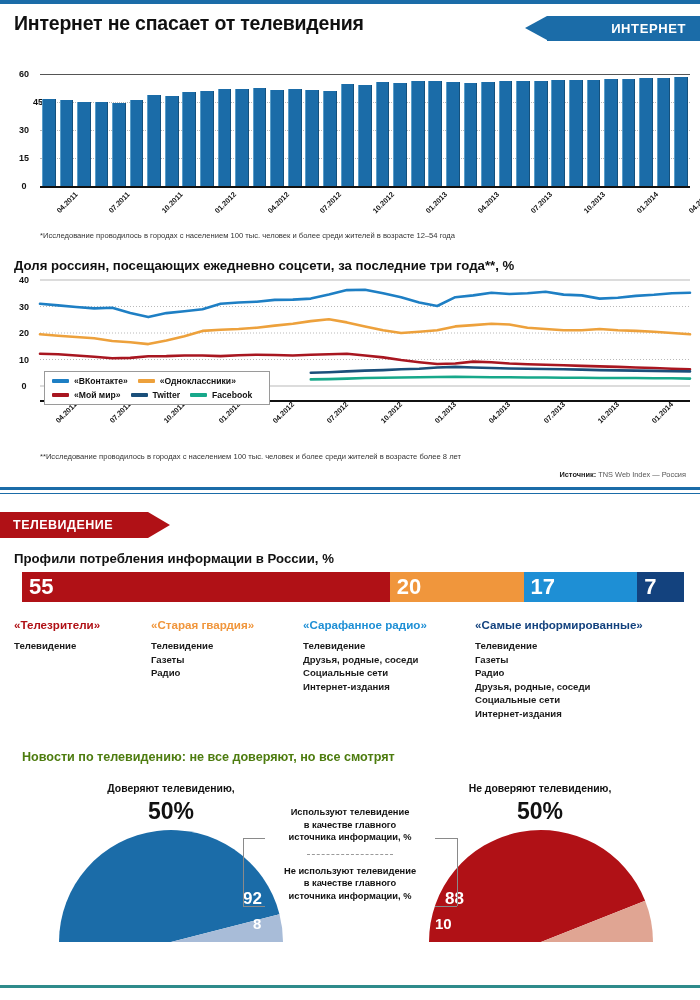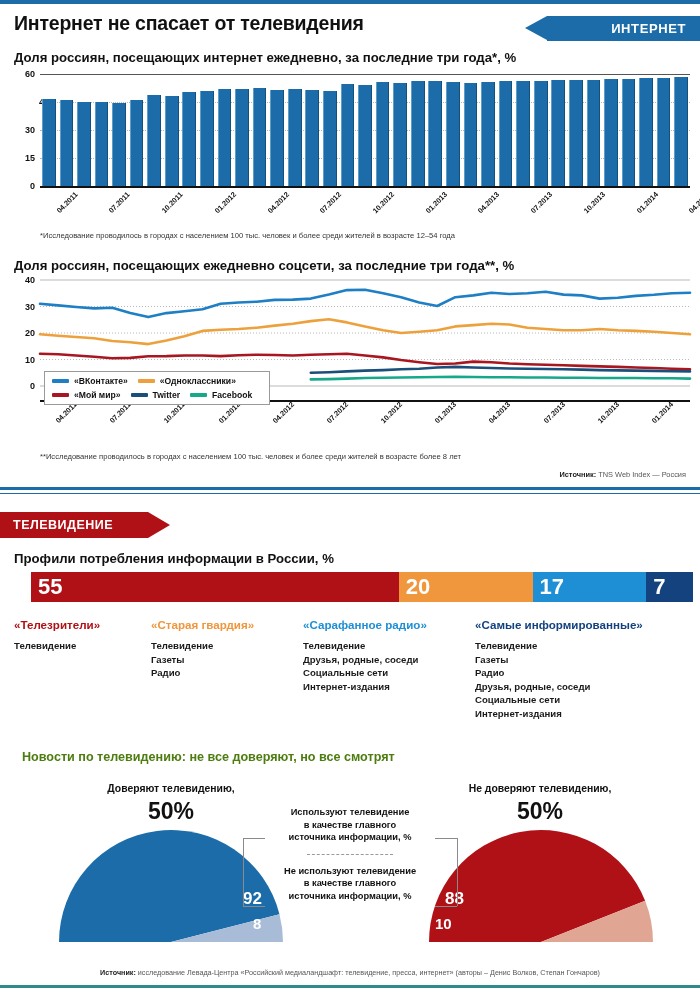--- a/index.html
+++ b/index.html
@@ -59,21 +59,21 @@
   }
   #chart1-title { top: 50px; }
   #chart2-title { top: 258px; }
 
   
   .chart { position: absolute; }
 
   .ax-label {
     position: absolute;
     font-size: 9px; font-weight: bold; color: #111;
-    text-align: right; width: 22px;
+    text-align: center; width: 22px;
   }
   .gridline {
     position: absolute;
     height: 0; border-top: 1px dotted #b9b9b9;
   }
   .gridline.solid { border-top: 1px solid #555; }
   .axis-base {
     position: absolute; height: 2px; background: #111;
   }
   .bar {
@@ -152,21 +152,21 @@
     line-height: 26px; color: #fff; font-weight: bold;
     font-size: 12.5px; letter-spacing: 0.5px;
   }
 
   #profiles-title {
     position: absolute; left: 14px; top: 551px;
     font-size: 13.2px; font-weight: bold; color: #111;
   }
 
   .stack-bar {
-    position: absolute; left: 31px; top: 572px;
+    position: absolute; left: 22px; top: 572px;
     width: 662px; height: 30px;
     display: flex;
   }
   .stack-seg {
     height: 30px; position: relative;
     display: flex; align-items: center;
   }
   .stack-seg .seg-val {
     color: #fff; font-weight: bold; font-size: 22px;
     line-height: 1; padding-left: 7px;
@@ -240,21 +240,20 @@
 
   <div class="top-rule"></div>
 
   <div class="main-title">Интернет не спасает от телевидения</div>
   <div class="tag-internet">
     <div class="tag-body"></div>
     <div class="tag-arrow"></div>
     <div class="tag-label">ИНТЕРНЕТ</div>
   </div>
 
-  <div class="chart-title" id="chart1-title">Доля россиян, посещающих интернет ежедневно, за последние три года*, %</div>
 
   <div class="chart" id="chart1" style="left:0px; top:68px; width:700px; height:130px;">
       <div class="gridline" style="left: 40px; top: 118px; width: 650px; border-top: 2px solid rgb(17, 17, 17);"></div>
       <div class="ax-label" style="left: 13px; top: 113px;">0</div>
       <div class="gridline" style="left: 40px; top: 90px; width: 650px;"></div>
       <div class="ax-label" style="left: 13px; top: 85px;">15</div>
       <div class="gridline" style="left: 40px; top: 62px; width: 650px;"></div>
       <div class="ax-label" style="left: 13px; top: 57px;">30</div>
       <div class="gridline" style="left: 40px; top: 34px; width: 650px;"></div>
       <div class="ax-label" style="left: 27px; top: 29px;">45</div>
@@ -473,18 +472,15 @@
       </div>
   </div>
 
   <div class="leader" style="left:243px; top:838px; width:22px;"></div>
   <div class="leader-v" style="left:243px; top:838px; height:68px;"></div>
   <div class="leader" style="left:243px; top:906px; width:22px;"></div>
   <div class="leader" style="left:435px; top:838px; width:22px;"></div>
   <div class="leader-v" style="left:457px; top:838px; height:68px;"></div>
   <div class="leader" style="left:435px; top:906px; width:22px;"></div>
 
-  <div id="src2">
-    <b>Источник:</b><span> исследование Левада-Центра «Российский медиаландшафт: телевидение, пресса, интернет» (авторы – Денис Волков, Степан Гончаров)</span>
-  </div>
   <div class="bottom-rule"></div>
 
 </div>
 
 </body></html>

